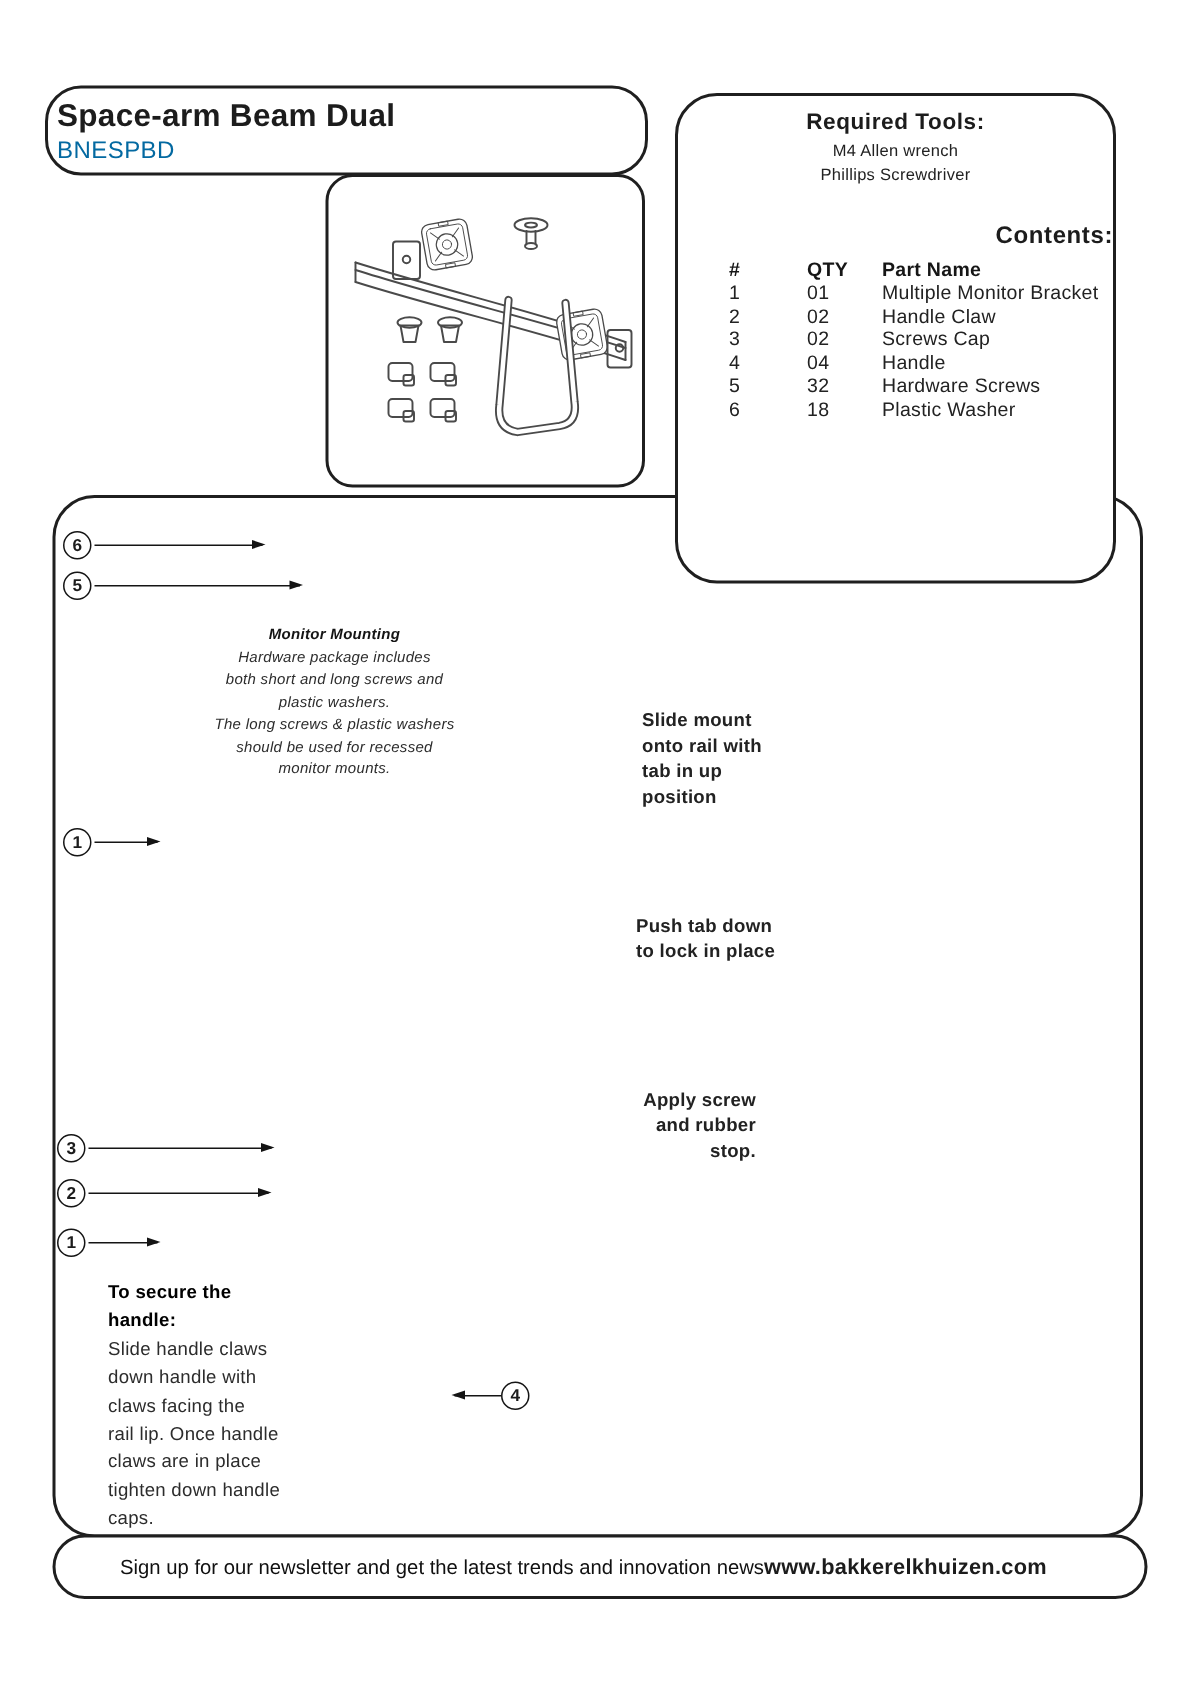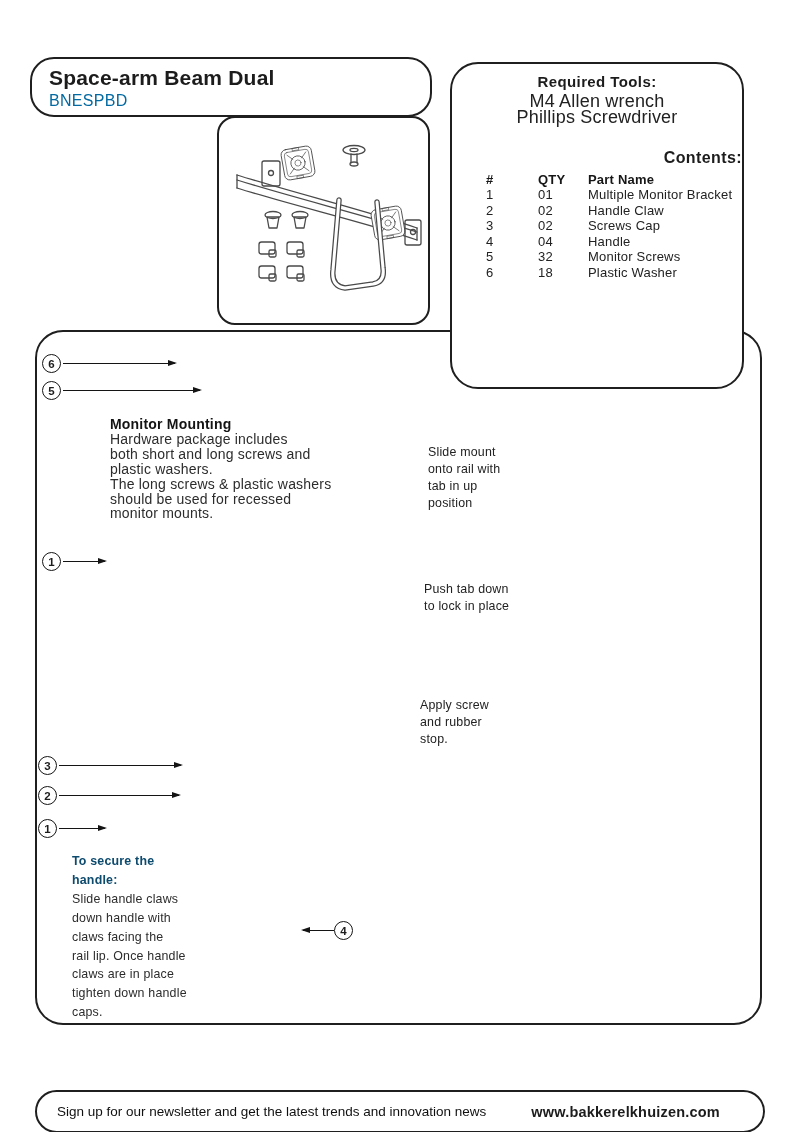--- a/index.html
+++ b/index.html
@@ -1,52 +1,52 @@
 <!DOCTYPE html>
 <html><head>
 <meta charset="utf-8">
 <style>
   html,body{margin:0;padding:0;background:#fff;}
   .canvas{position:relative;width:802px;height:1132px;background:#fff;overflow:hidden;
           font-family:"Liberation Sans","DejaVu Sans",sans-serif;color:#1c1c1c;}
   .box{position:absolute;border:2px solid #1f1f1f;border-radius:26px;background:#fff;box-sizing:border-box;}
   
-  .title-box{left:30px;top:57px;width:402px;height:60px;border-radius:24px;padding:7px 0 0 17px;}
+  .title-box{left:30px;top:57px;width:402px;height:60px;border-radius:24px;padding:7px 0 0 6px;}
   .page-title{font-size:21px;font-weight:800;letter-spacing:.2px;}
   .model-no{font-size:16px;color:#0369a1;margin-top:2px;letter-spacing:.3px;}
   
   .parts-box{left:217px;top:116px;width:213px;height:209px;border-radius:18px;z-index:4;}
   
   .tools-box{left:450px;top:62px;width:294px;height:327px;border-radius:28px;z-index:5;}
   .tools-title{position:absolute;left:0;right:0;top:9px;text-align:center;font-size:15px;font-weight:700;letter-spacing:.4px;}
-  .tools-lines{position:absolute;left:0;right:0;top:29px;text-align:center;font-size:18px;line-height:16px;white-space:pre-line;color:#222;letter-spacing:.2px;}
+  .tools-lines{position:absolute;left:0;right:0;top:29px;text-align:center;font-size:11px;line-height:16px;white-space:pre-line;color:#222;letter-spacing:.2px;}
   .contents-title{position:absolute;left:0;right:0;top:85px;text-align:right;font-size:16px;font-weight:700;letter-spacing:.4px;}
   .contents-table{position:absolute;left:34px;top:109px;display:grid;grid-template-columns:52px 50px auto;font-size:13px;line-height:13.6px;row-gap:1.9px;letter-spacing:.2px;color:#222;}
   .ct-h{font-weight:700;color:#161616;}
   
   .main-box{left:35px;top:330px;width:727px;height:695px;border-radius:28px;z-index:1;}
-  .footer-bar{left:35px;top:1090px;width:730px;height:43px;border-radius:22px;display:flex;align-items:center;justify-content:flex-start;padding:0 42px 0 20px;z-index:5;gap:45px;}
+  .footer-bar{left:35px;top:1023px;width:730px;height:43px;border-radius:22px;display:flex;align-items:center;justify-content:center;padding:0 42px 0 20px;z-index:5;}
   .footer-news{font-size:13.5px;color:#101010;}
   .footer-site{font-size:14.5px;font-weight:800;letter-spacing:.2px;}
   
   .callout{position:absolute;width:19px;height:19px;border:1.7px solid #141414;border-radius:50%;background:#fff;
            display:flex;align-items:center;justify-content:center;font-size:11.5px;font-weight:600;z-index:6;box-sizing:border-box;}
   .arrow{position:absolute;border-top:1.4px solid #141414;z-index:5;}
   .arrow::after{content:'';position:absolute;right:-2px;top:-4.5px;border-left:9px solid #141414;border-top:3.8px solid transparent;border-bottom:3.8px solid transparent;}
   .arrow.left::after{right:auto;left:-2px;border-left:none;border-right:9px solid #141414;}
   
   .tblock{position:absolute;z-index:6;letter-spacing:.2px;}
-  .mounting-note{left:110px;top:417px;width:226px;text-align:left;font-size:14px;line-height:14.9px;color:#2c2c2c;}
+  .mounting-note{left:110px;top:417px;width:226px;text-align:center;font-size:10px;line-height:14.9px;color:#2c2c2c;font-style:italic;}
   .mounting-note .bt{font-weight:700;color:#141414;}
-  .step-text{font-size:12.4px;line-height:17px;font-weight:400;color:#222;white-space:pre-line;}
+  .step-text{font-size:12.4px;line-height:17px;font-weight:700;color:#222;white-space:pre-line;margin-top:28px;}
   .step1-text{left:428px;top:444px;width:100px;}
   .step2-text{left:424px;top:581px;width:110px;}
-  .step3-text{left:420px;top:697px;width:100px;}
+  .step3-text{left:404px;top:697px;width:100px;text-align:right;}
   .handle-note{left:72px;top:852px;width:130px;font-size:12.4px;line-height:18.9px;color:#2c2c2c;}
-  .handle-note .bt{font-weight:700;color:#0c4a6e;}
+  .handle-note .bt{font-weight:700;color:#000000;}
   .pre{white-space:pre-line;}
   svg{position:absolute;overflow:visible;}
   .lineart{stroke:#4a4a4a;fill:none;stroke-width:1.3;stroke-linejoin:round;stroke-linecap:round;}
 </style>
 </head>
 <body>
 
 <div class="canvas">
 
   <svg width="0" height="0" style="position:absolute" aria-hidden="true">
@@ -134,21 +134,21 @@
       <div>02</div>
       <div>Handle Claw</div>
       <div>3</div>
       <div>02</div>
       <div>Screws Cap</div>
       <div>4</div>
       <div>04</div>
       <div>Handle</div>
       <div>5</div>
       <div>32</div>
-      <div>Monitor Screws</div>
+      <div>Hardware Screws</div>
       <div>6</div>
       <div>18</div>
       <div>Plastic Washer</div>
     </div>
   </div>
 
   <div class="box main-box"></div>
 
   <div class="callout" style="left:42px;top:354px">6</div>
   <div class="arrow" style="left:63px;top:363px;width:112px"></div>

